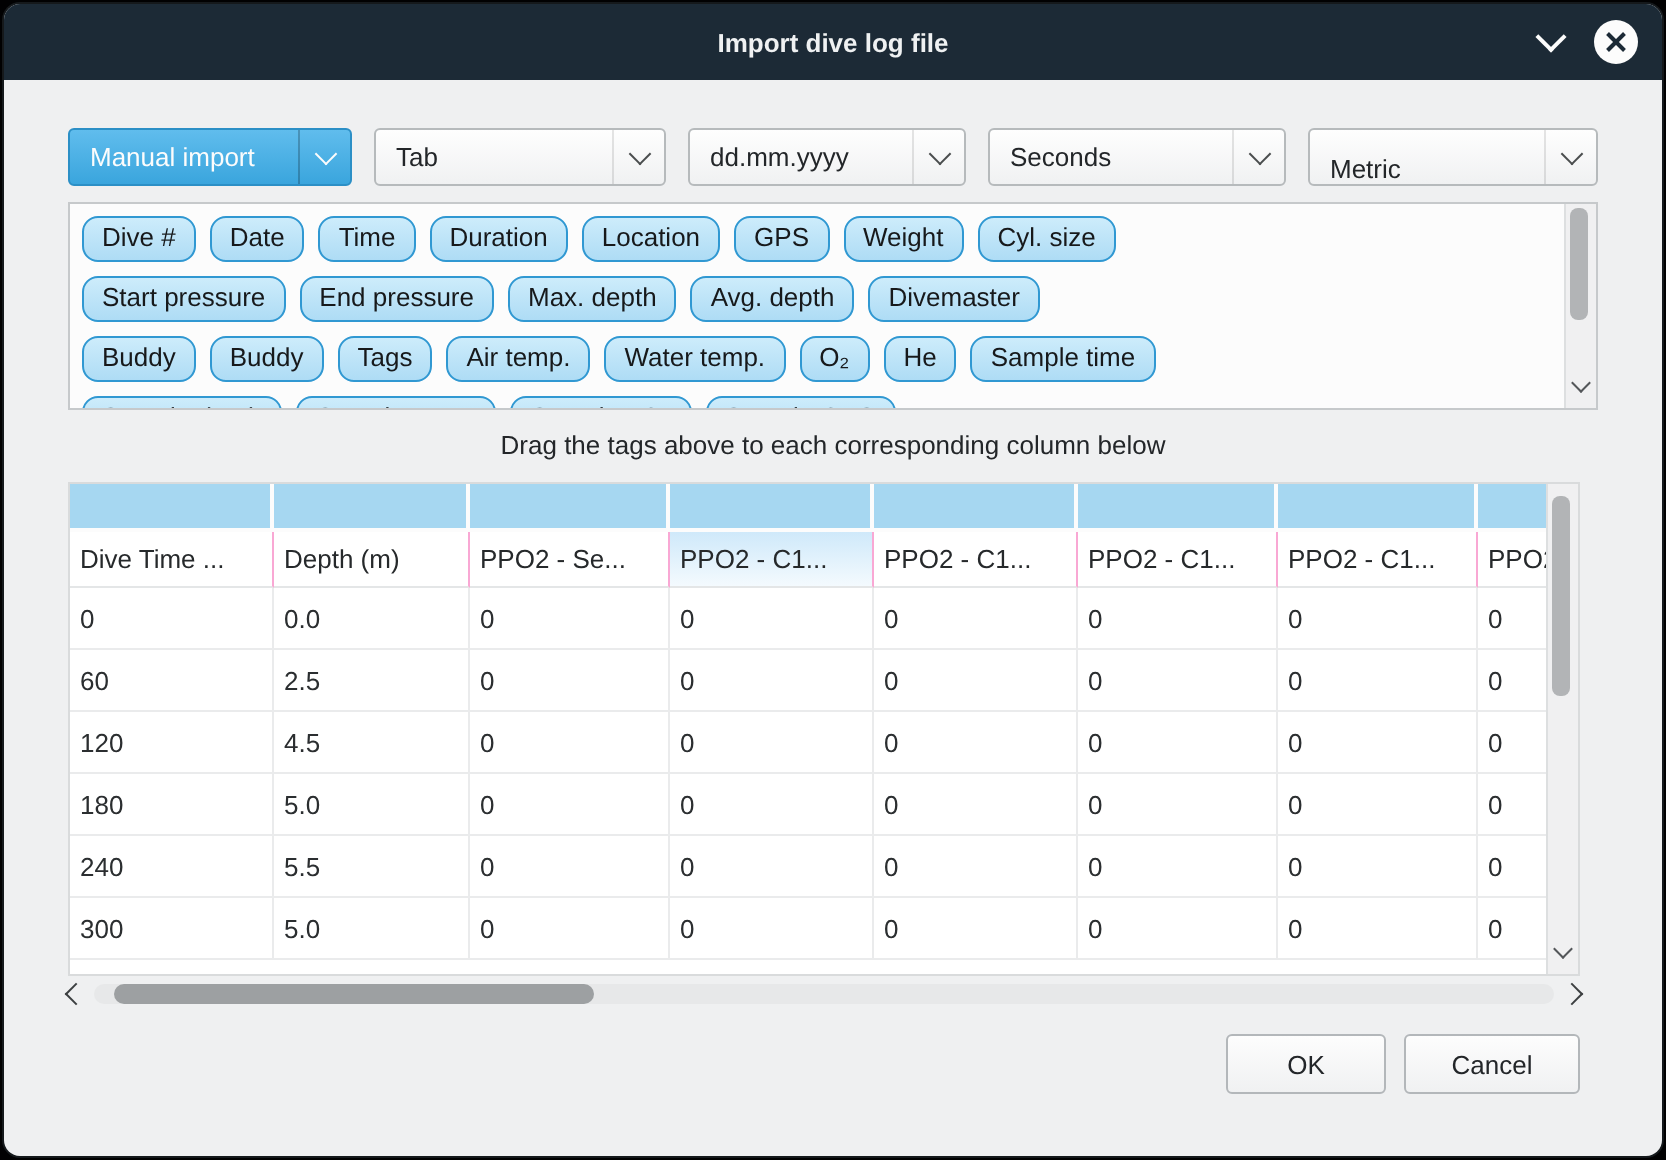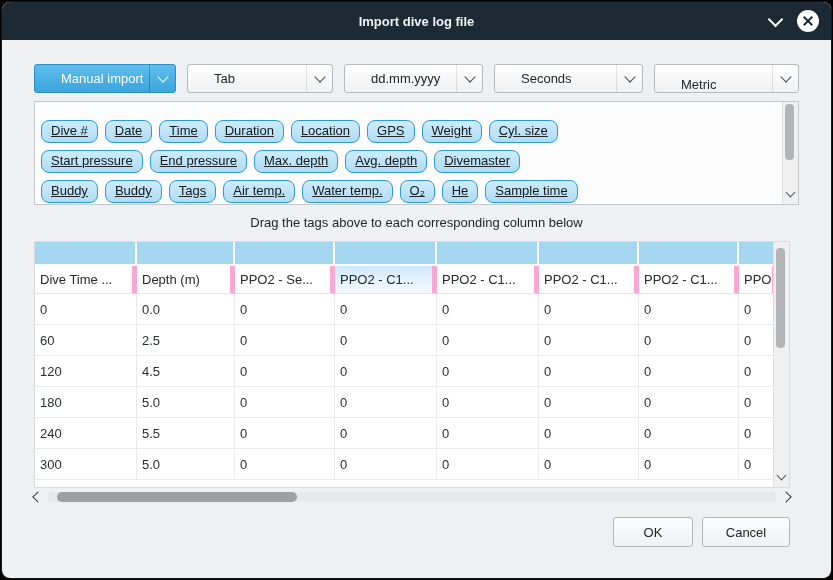--- a/index.html
+++ b/index.html
@@ -47,37 +47,36 @@
   .cright{transform:rotate(-45deg);}
   
   .content{padding:24px 32px 0 32px;}
   
   .dropdown-row{display:flex;gap:11px;}
   .dropdown{
     height:29px;box-sizing:border-box;border:1px solid #b6babc;border-radius:3px;
     background:linear-gradient(#fefefe,#f0f1f2);
     display:flex;align-items:center;cursor:pointer;font-size:13px;
   }
-  .dd-label{flex:1;padding-left:10px;white-space:nowrap;overflow:hidden;margin-left:16px;}
+  .dd-label{flex:1;padding-left:10px;white-space:nowrap;overflow:hidden;}
   .dd-arrow{
     width:25px;align-self:stretch;display:flex;align-items:center;justify-content:center;
     color:#4a4d4e;border-left:1px solid rgba(0,0,0,0.10);
   }
   .dd-arrow .chev-i{margin-top:-3px;}
   .dropdown.accent{
     background:linear-gradient(rgba(255,255,255,.18),rgba(0,0,0,.05)),var(--accent,#3daee9);
     border-color:#2b8fc6;color:#fcfcfc;
   }
   .dropdown.accent .dd-arrow{color:#fcfcfc;border-left:1px solid rgba(0,0,0,0.22);}
   
   .tag-panel{
     margin-top:8px;height:104px;box-sizing:border-box;background:#fcfcfc;
     border:1px solid #c6c9cb;position:relative;overflow:hidden;
-    padding:18px 24px 0 6px;
-    text-decoration:underline;
+    padding:6px 24px 0 6px;
   }
   .tag-row{display:flex;gap:7px;margin-bottom:7px;}
   .tag{
     height:23px;box-sizing:border-box;padding:2px 9px 0 9px;
     border:1px solid var(--tag-border,#3098d2);border-radius:8px;
     background:linear-gradient(#cdecfb,var(--tag-fill,#aedcf5));
     font-size:13px;color:#17191b;white-space:nowrap;cursor:grab;
   }
   .vscroll{
     position:absolute;top:0;right:0;bottom:0;width:15px;
@@ -99,21 +98,21 @@
   }
   table.preview{border-collapse:separate;border-spacing:0;table-layout:fixed;width:742px;}
   th,td{font-size:13px;font-weight:normal;text-align:left;overflow:hidden;white-space:nowrap;}
   th.strip{
     height:20px;background:var(--table-header-fill,#a6d7f1);
     border-right:2px solid #fcfcfc;border-bottom:2px solid #fcfcfc;cursor:pointer;
   }
   th.strip:last-child{border-right:none;}
   th.colhead{
     height:27px;padding:0 5px;background:#ffffff;color:#26292b;
-    border-right:5px solid #f9a8d4;border-bottom:1px solid #e4e6e7;cursor:pointer;
+    border-right:1px solid #f9a8d4;border-bottom:1px solid #e4e6e7;cursor:pointer;
   }
   th.colhead.hl{background:linear-gradient(#cfe9fa,#f4fafe);}
   td{
     height:30px;padding:0 5px;color:#2b2e30;
     border-right:1px solid #eaebec;border-bottom:1px solid #eaebec;
   }
   .table-vscroll .vthumb{top:6px;height:100px;}
   
   .hscroll{
     width:756px;height:14px;margin-top:2px;display:flex;align-items:center;gap:5px;

